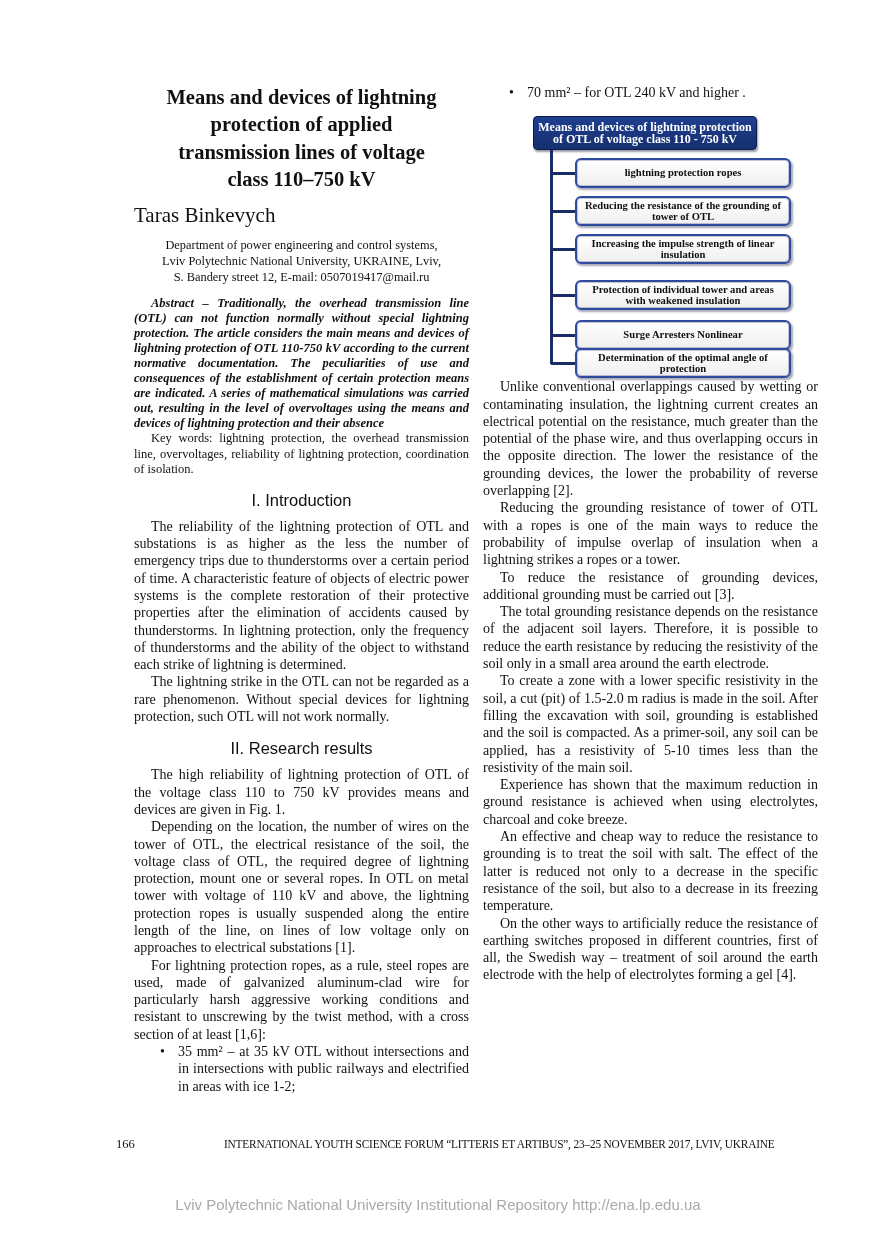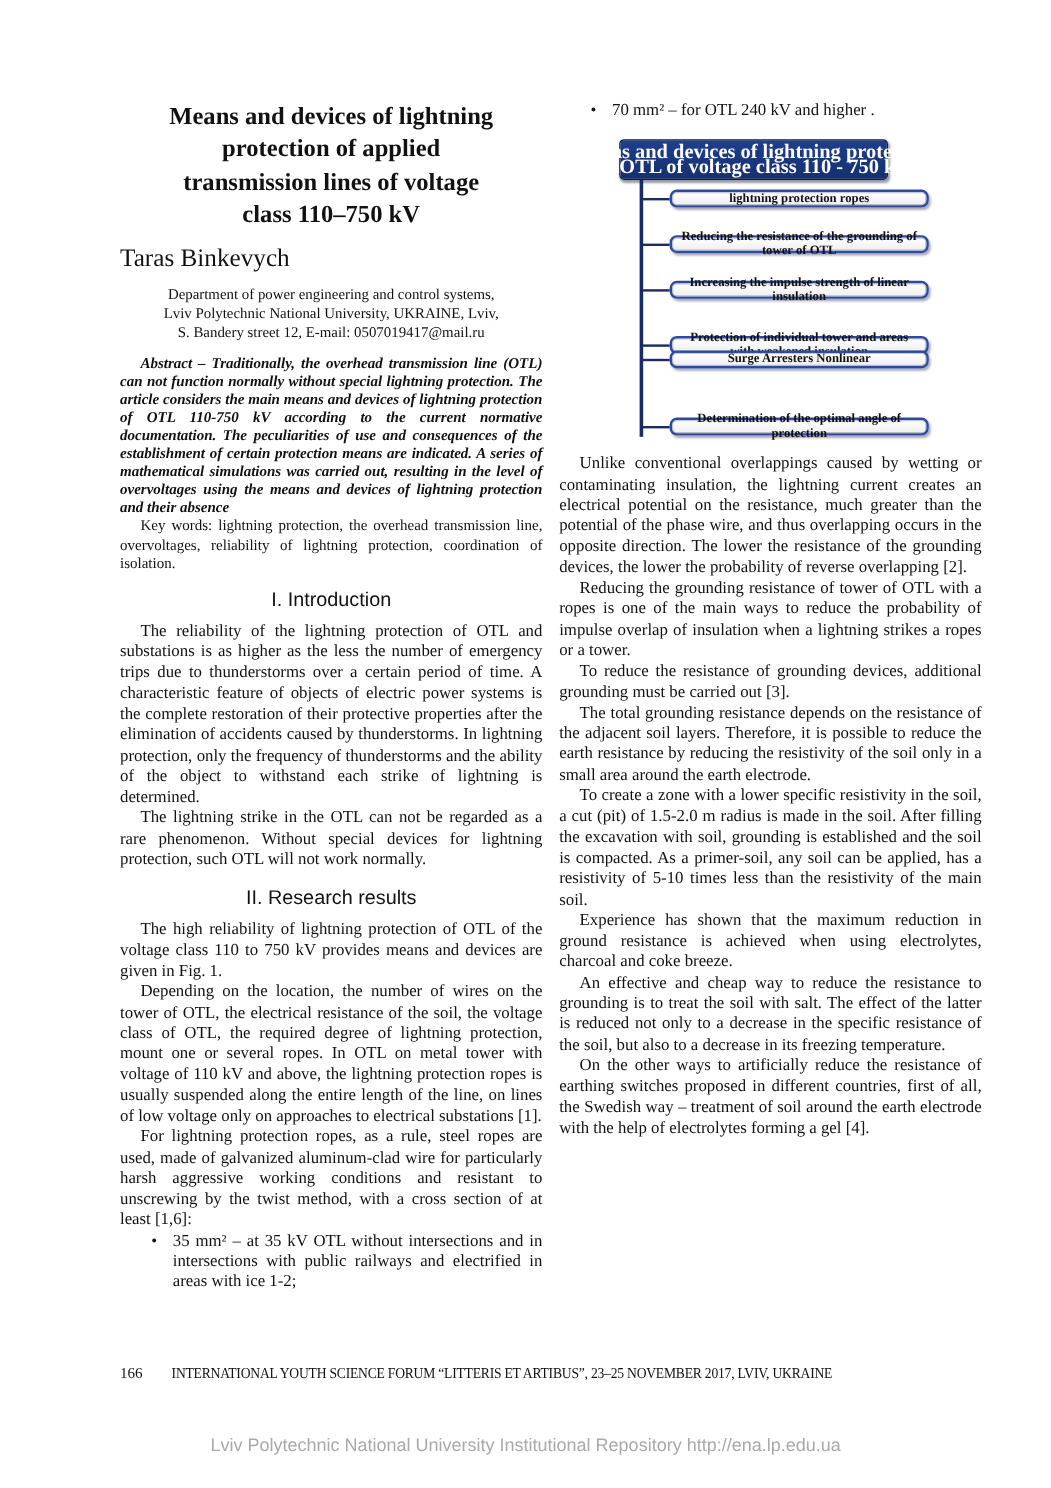--- a/index.html
+++ b/index.html
@@ -5,21 +5,21 @@
   html,body { margin:0; padding:0; background:#ffffff; }
   .page {
     position: relative;
     width: 876px; height: 1240px;
     margin: 0 auto;
     background: #ffffff;
     font-family: "Liberation Serif", "DejaVu Serif", serif;
     color: #111111;
     overflow: hidden;
   }
-  .columns { display: flex; padding: 84px 58px 0 100px; gap: 14px; }
+  .columns { display: flex; padding: 84px 58px 0 100px; gap: 14px; margin-left: 34px; }
   .col { width: 352px; }
 
   
   .title { font-size: 20.5px; font-weight: bold; line-height: 27.4px; text-align: center; margin: 0 6px; }
   .author { font-size: 21px; margin-top: 9px; }
   .affil { text-align: center; font-size: 12.4px; line-height: 16px; margin-top: 9px; }
   .abstract { font-size: 12.5px; line-height: 15.1px; font-weight: bold; font-style: italic;
               text-align: justify; text-indent: 17px; margin: 11px 0 0 0; }
   .keywords { font-size: 12.5px; line-height: 15.1px; text-align: justify; text-indent: 17px; margin: 0; }
   h2.sec { font-family: "Liberation Sans", "DejaVu Sans", sans-serif; font-weight: normal;
@@ -32,40 +32,40 @@
 
   
   figure { margin: 0; }
   .chart { position: relative; width: 266px; height: 262px; margin: 15px 0 0 47px; }
   .chart-header {
     position: absolute; left: 3px; top: 0; width: 224px; height: 34px; box-sizing: border-box;
     background: linear-gradient(180deg, var(--figure-header-bg, #1e3f8f), #16306f);
     border: 1px solid #0d1d4a; border-radius: 4px;
     color: var(--figure-header-text, #ffffff);
     display: flex; flex-direction: column; align-items: center; justify-content: center;
-    font-weight: bold; font-size: 17px; line-height: 12.6px; text-align: center;
+    font-weight: bold; font-size: 12px; line-height: 12.6px; text-align: center;
     box-shadow: 1px 2px 2px rgba(30,30,60,0.45);
   }
   .chart-header div { white-space: nowrap; }
   .trunk { position: absolute; left: 20px; top: 34px; width: 3px; height: 214px;
            background: var(--figure-connector, #1a2c66); }
-  .chart-row { position: absolute; left: 45px; width: 216px; height: 15px; box-sizing: border-box;
+  .chart-row { position: absolute; left: 45px; width: 216px; height: 30px; box-sizing: border-box;
     border: 2px solid var(--figure-box-border, #2e4a9e); border-radius: 6px;
     background: linear-gradient(180deg, #ffffff, #efefef);
     box-shadow: 1.5px 2px 2px rgba(40,40,80,0.4), inset 0 0 0 1px rgba(25,35,90,0.25);
     display: flex; align-items: center; justify-content: center;
     font-weight: bold; font-size: 10.6px; line-height: 11.8px; text-align: center; padding: 1px 6px;
   }
   .chart-row::before { content: ""; position: absolute; left: -26px; top: 50%; margin-top: -1px;
     width: 24px; height: 2.5px; background: var(--figure-connector, #1a2c66); }
   figcaption { font-size: 13px; line-height: 16px; text-align: center; margin: 16px 0 14px 0; }
 
   
-  .footer { position: absolute; left: 100px; top: 1137px; width: 720px;
-    font-size: 12.6px; white-space: nowrap; display: flex; }
+  .footer { position: absolute; left: 116px; top: 1137px; width: 720px;
+    font-size: 12.6px; white-space: nowrap; display: flex; justify-content: space-between; }
   .footer .pgnum { flex: 0 0 auto; }
   .footer .conf { margin-left: 24px; transform: scaleX(0.9); transform-origin: left center;
     letter-spacing: -0.2px; }
   .repository { position: absolute; left: 0; top: 1196px; width: 100%;
     text-align: center; font-family: "Liberation Sans", "DejaVu Sans", sans-serif;
     font-size: 15px; color: var(--repository-text, #a9a9a9); }
 </style>
 </head>
 <body>
 
@@ -110,21 +110,21 @@
         <div class="chart">
           <div class="chart-header">
             <div>Means and devices of lightning protection</div>
             <div>of OTL of voltage class 110 - 750 kV</div>
           </div>
           <div class="trunk"></div>
           <div class="chart-row" style="top:42px">lightning protection ropes</div>
           <div class="chart-row" style="top:80px">Reducing the resistance of the grounding of tower of OTL</div>
           <div class="chart-row" style="top:118px">Increasing the impulse strength of linear insulation</div>
           <div class="chart-row" style="top:164px">Protection of individual tower and areas with weakened insulation</div>
-          <div class="chart-row" style="top:176px">Surge Arresters Nonlinear</div>
+          <div class="chart-row" style="top:204px">Surge Arresters Nonlinear</div>
           <div class="chart-row" style="top:232px">Determination of the optimal angle of protection</div>
         </div>
       </figure>
 
       <p class="body">Unlike conventional overlappings caused by wetting or contaminating insulation, the lightning current creates an electrical potential on the resistance, much greater than the potential of the phase wire, and thus overlapping occurs in the opposite direction. The lower the resistance of the grounding devices, the lower the probability of reverse overlapping [2].</p>
       <p class="body">Reducing the grounding resistance of tower of OTL with a ropes is one of the main ways to reduce the probability of impulse overlap of insulation when a lightning strikes a ropes or a tower.</p>
       <p class="body">To reduce the resistance of grounding devices, additional grounding must be carried out [3].</p>
       <p class="body">The total grounding resistance depends on the resistance of the adjacent soil layers. Therefore, it is possible to reduce the earth resistance by reducing the resistivity of the soil only in a small area around the earth electrode.</p>
       <p class="body">To create a zone with a lower specific resistivity in the soil, a cut (pit) of 1.5-2.0 m radius is made in the soil. After filling the excavation with soil, grounding is established and the soil is compacted. As a primer-soil, any soil can be applied, has a resistivity of 5-10 times less than the resistivity of the main soil.</p>
       <p class="body">Experience has shown that the maximum reduction in ground resistance is achieved when using electrolytes, charcoal and coke breeze.</p>

